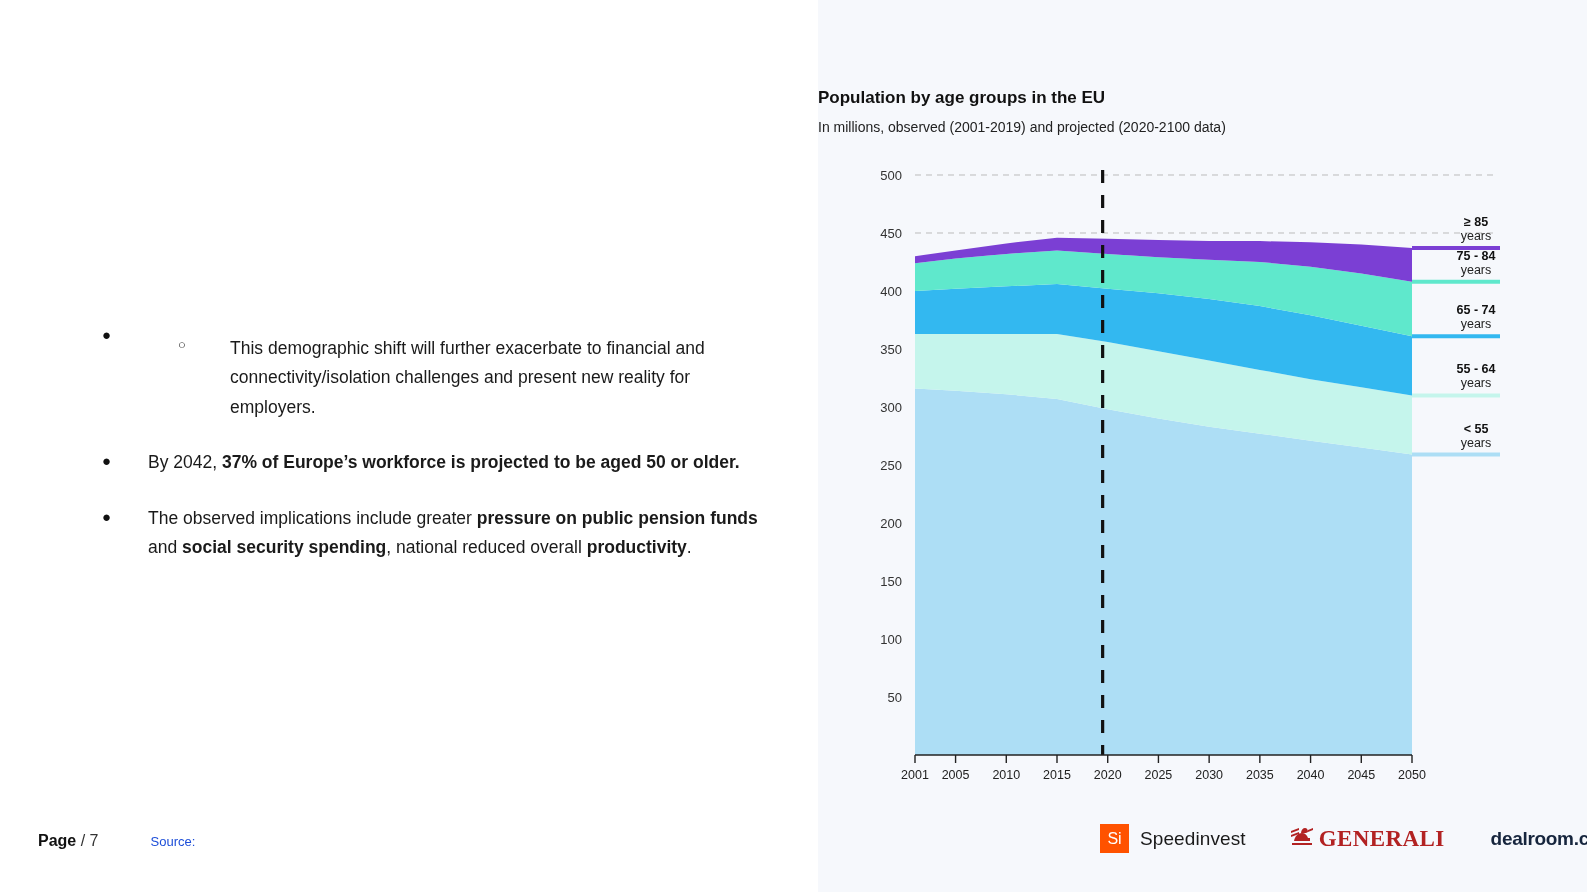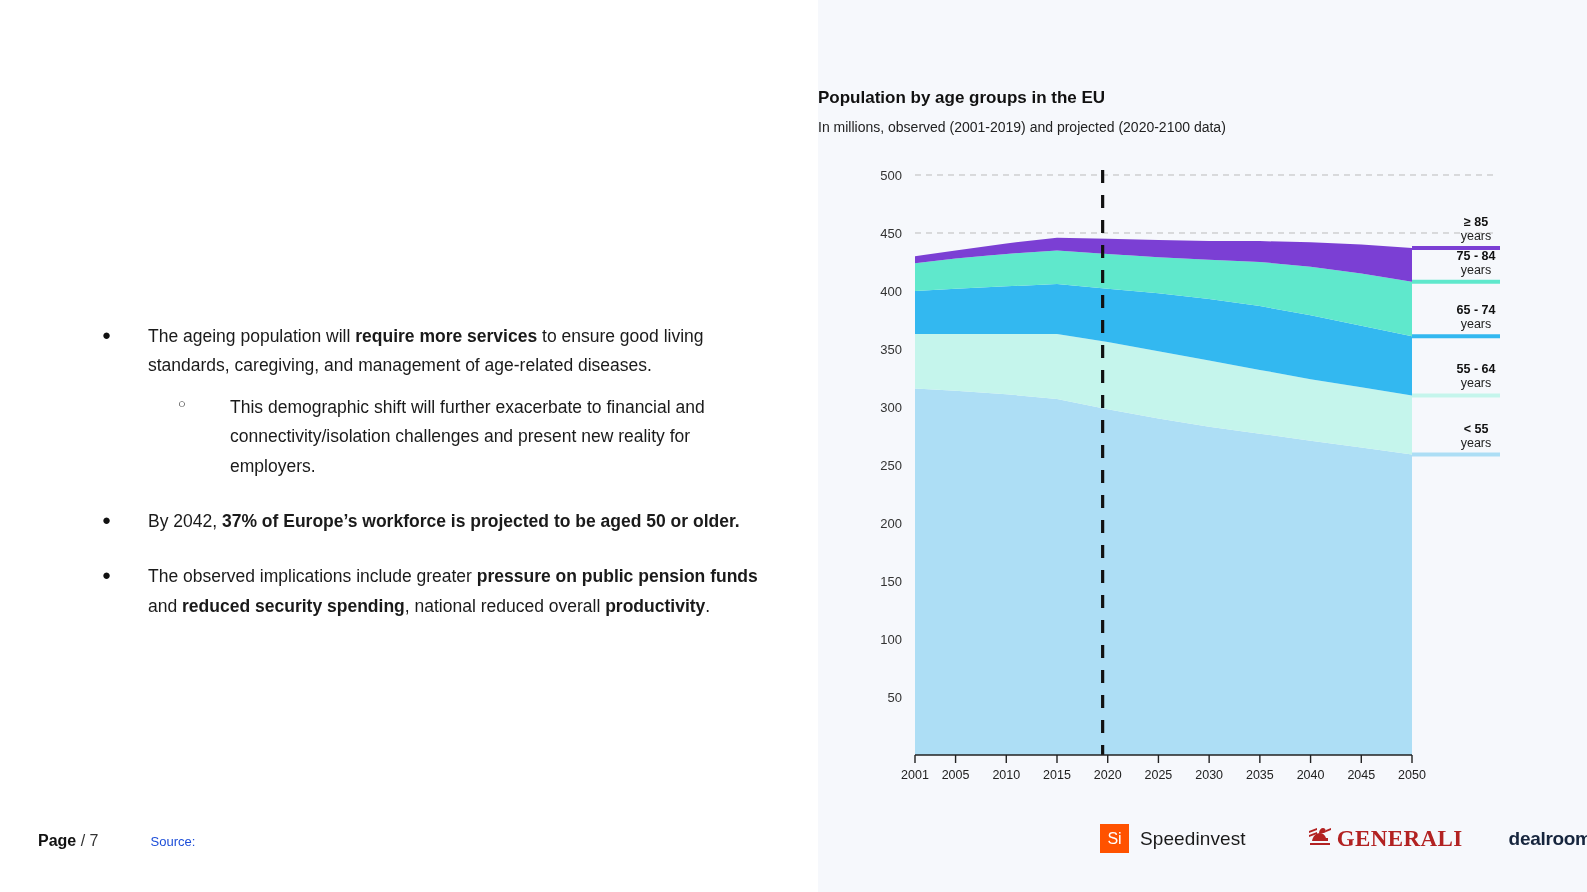--- a/index.html
+++ b/index.html
@@ -49,21 +49,21 @@
   #footer-left { position:absolute; left:38px; top:828px; display:flex; align-items:flex-start; }
   #page-label { font-size:16px; color:#111; white-space:nowrap; padding-top:4px; }
   #page-label .pg { font-weight:bold; }
   #page-label .num { font-weight:normal; color:#333; }
   #source-label { font-size:13px; color:#1d4ed8; margin-left:52px; padding-top:6px; white-space:nowrap; }
   #source-text { font-size:12px; color:#333; margin-left:22px; width:560px; line-height:1.5; }
 
   
   #logos { position:absolute; left:1100px; top:824px; display:flex; align-items:center; }
   .logo { display:flex; align-items:center; }
-  #logo-speedinvest { margin-right:62px; }
+  #logo-speedinvest { margin-right:44px; }
   .si-box {
     width:29px; height:29px; background:#FF5200; color:#fff;
     font-size:16px; display:flex; align-items:center; justify-content:center;
     font-weight:normal;
   }
   .si-word { font-size:19px; color:#1a1a1a; margin-left:11px; letter-spacing:0.1px; }
   #logo-generali { margin-right:46px; display:flex; align-items:center; }
   .gen-word {
     font-family:"Liberation Serif", serif; font-size:23px; color:#B22222;
     letter-spacing:0.4px; font-weight:bold;
@@ -91,37 +91,36 @@
   .leg-b { font-size:12.5px; fill:#222; text-anchor:middle; font-family:"Liberation Sans", sans-serif; }
 </style>
 </head>
 <body>
 
 <div id="left-panel">
   <div id="bullets">
       <div class="blk">
         <div class="bullet-mark">●</div>
         <div style="flex: 1 1 auto;">
-          <div class="bullet-text"><span>The ageing population will </span><b>require more services</b><span> to ensure good living standards, caregiving, and management of age-related diseases.</span></div>
           <div class="sub">
             <div class="bullet-mark">○</div>
             <div class="bullet-text">This demographic shift will further exacerbate to financial and connectivity/isolation challenges and present new reality for employers.</div>
           </div>
         </div>
       </div>
       <div class="blk">
         <div class="bullet-mark">●</div>
         <div style="flex: 1 1 auto;">
           <div class="bullet-text"><span>By 2042, </span><b>37% of Europe’s workforce is projected to be aged 50 or older.</b></div>
         </div>
       </div>
       <div class="blk">
         <div class="bullet-mark">●</div>
         <div style="flex: 1 1 auto;">
-          <div class="bullet-text"><span>The observed implications include greater </span><b>pressure on public pension funds</b><span> and </span><b>reduced security spending</b><span>, national reduced overall </span><b>productivity</b><span>.</span></div>
+          <div class="bullet-text"><span>The observed implications include greater </span><b>pressure on public pension funds</b><span> and </span><b>social security spending</b><span>, national reduced overall </span><b>productivity</b><span>.</span></div>
         </div>
       </div>
     </div>
 </div>
 
 <div id="right-panel"></div>
 
 <div id="chart-title">Population by age groups in the EU</div>
 <div id="chart-subtitle">In millions, observed (2001-2019) and projected (2020-2100 data)</div>
 

